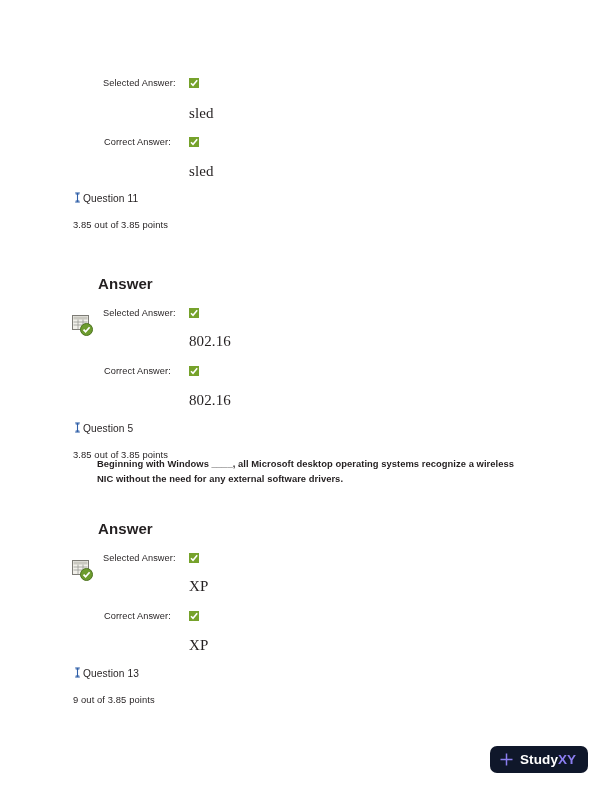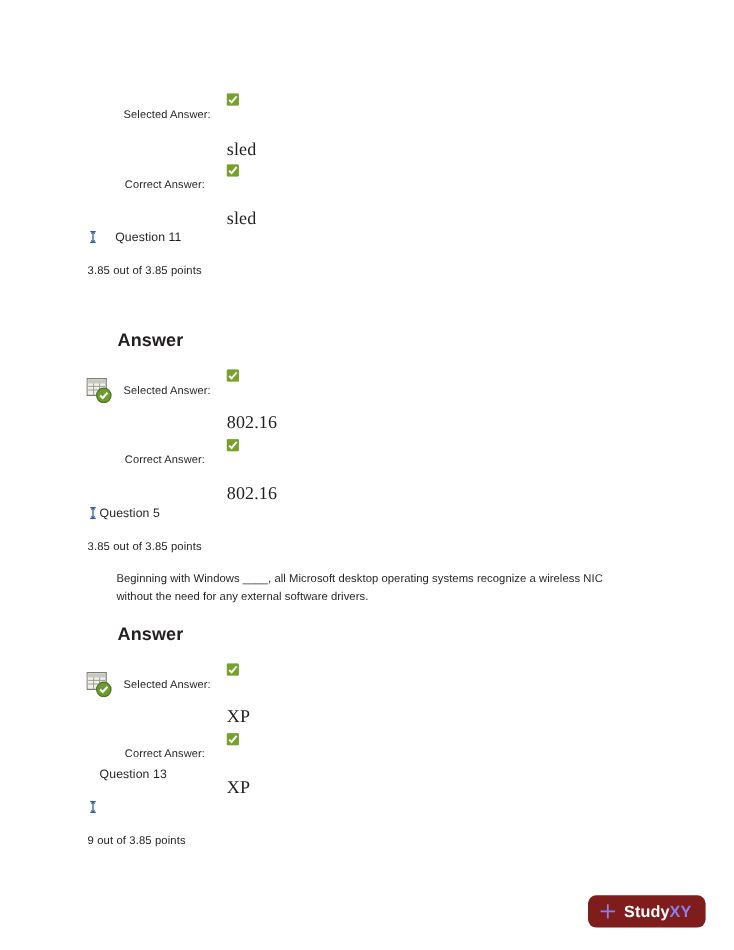--- a/index.html
+++ b/index.html
@@ -19,21 +19,20 @@
   .page {
     position: relative;
     width: 612px;
     height: 792px;
   }
 
   
   .row {
     position: absolute;
     white-space: nowrap;
-    margin-top: 12px;
   }
 
   .label-ans {
     font-size: 9.2px;
     color: #231f20;
     letter-spacing: 0.1px;
   }
 
   .value-ans {
     font-size: 15px;
@@ -98,21 +97,21 @@
   .grid-icon {
     position: absolute;
     width: 22px;
     height: 21px;
   }
   .grid-icon svg { display: block; }
 
   
   .logo-badge {
     position: absolute;
-    background: #7f1d1d;
+    background: #0f172a;
     border-radius: 7px;
     display: flex;
     align-items: center;
     gap: 6px;
     padding: 0 12px 0 9px;
     height: 27px;
     box-sizing: border-box;
   }
   .logo-plus {
     width: 15px;
@@ -154,21 +153,21 @@
 
   <span class="expand-icon" style="left:74px; top:192px;">
     <svg width="7" height="11" viewBox="0 0 7 11">
       <path d="M3.5 1 L3.5 10" stroke="#2f5fa8" stroke-width="1.1"></path>
       <path d="M1.2 1 L5.8 1" stroke="#2f5fa8" stroke-width="1.1"></path>
       <path d="M1.2 10 L5.8 10" stroke="#2f5fa8" stroke-width="1.1"></path>
       <path d="M2.1 2.7 L3.5 1 L4.9 2.7" stroke="#2f5fa8" stroke-width="1" fill="none"></path>
       <path d="M2.1 8.3 L3.5 10 L4.9 8.3" stroke="#2f5fa8" stroke-width="1" fill="none"></path>
     </svg>
   </span>
-  <span class="q-header" style="left:83px; top:193px;margin-left:13px;">Question 11</span>
+  <span class="q-header" style="left:83px; top:193px;">Question 11</span>
   <span class="q-points" style="left:73px; top:219px;">3.85 out of 3.85 points</span>
   <span class="answer-word" style="left:98px; top:275px;">Answer</span>
 
   <span class="grid-icon" style="left:72px; top:315px;">
     <svg width="22" height="21" viewBox="0 0 22 21">
       <rect x="0.5" y="0.5" width="16" height="14" fill="#f1f0ea" stroke="#7d7c76" stroke-width="1"></rect>
       <rect x="1.5" y="1.5" width="14" height="3" fill="#c9c8c0"></rect>
       <line x1="1.5" y1="7" x2="15.5" y2="7" stroke="#9b9a94" stroke-width="0.8"></line>
       <line x1="1.5" y1="10" x2="15.5" y2="10" stroke="#9b9a94" stroke-width="0.8"></line>
       <line x1="6" y1="4.5" x2="6" y2="14.5" stroke="#9b9a94" stroke-width="0.8"></line>
@@ -200,21 +199,21 @@
     <svg width="7" height="11" viewBox="0 0 7 11">
       <path d="M3.5 1 L3.5 10" stroke="#2f5fa8" stroke-width="1.1"></path>
       <path d="M1.2 1 L5.8 1" stroke="#2f5fa8" stroke-width="1.1"></path>
       <path d="M1.2 10 L5.8 10" stroke="#2f5fa8" stroke-width="1.1"></path>
       <path d="M2.1 2.7 L3.5 1 L4.9 2.7" stroke="#2f5fa8" stroke-width="1" fill="none"></path>
       <path d="M2.1 8.3 L3.5 10 L4.9 8.3" stroke="#2f5fa8" stroke-width="1" fill="none"></path>
     </svg>
   </span>
   <span class="q-header" style="left:83px; top:423px;">Question 5</span>
   <span class="q-points" style="left:73px; top:449px;">3.85 out of 3.85 points</span>
-  <div class="q-text" style="left:97px; top:474px; width:435px;">Beginning with Windows ____, all Microsoft desktop operating systems recognize a wireless NIC without the need for any external software drivers.</div>
+  <div class="q-text" style="left:97px; top:456px; width:435px;font-weight:bold;">Beginning with Windows ____, all Microsoft desktop operating systems recognize a wireless NIC without the need for any external software drivers.</div>
   <span class="answer-word" style="left:98px; top:520px;">Answer</span>
 
   <span class="grid-icon" style="left:72px; top:560px;">
     <svg width="22" height="21" viewBox="0 0 22 21">
       <rect x="0.5" y="0.5" width="16" height="14" fill="#f1f0ea" stroke="#7d7c76" stroke-width="1"></rect>
       <rect x="1.5" y="1.5" width="14" height="3" fill="#c9c8c0"></rect>
       <line x1="1.5" y1="7" x2="15.5" y2="7" stroke="#9b9a94" stroke-width="0.8"></line>
       <line x1="1.5" y1="10" x2="15.5" y2="10" stroke="#9b9a94" stroke-width="0.8"></line>
       <line x1="6" y1="4.5" x2="6" y2="14.5" stroke="#9b9a94" stroke-width="0.8"></line>
       <line x1="11" y1="4.5" x2="11" y2="14.5" stroke="#9b9a94" stroke-width="0.8"></line>
@@ -243,21 +242,21 @@
 
   <span class="expand-icon" style="left:74px; top:667px;">
     <svg width="7" height="11" viewBox="0 0 7 11">
       <path d="M3.5 1 L3.5 10" stroke="#2f5fa8" stroke-width="1.1"></path>
       <path d="M1.2 1 L5.8 1" stroke="#2f5fa8" stroke-width="1.1"></path>
       <path d="M1.2 10 L5.8 10" stroke="#2f5fa8" stroke-width="1.1"></path>
       <path d="M2.1 2.7 L3.5 1 L4.9 2.7" stroke="#2f5fa8" stroke-width="1" fill="none"></path>
       <path d="M2.1 8.3 L3.5 10 L4.9 8.3" stroke="#2f5fa8" stroke-width="1" fill="none"></path>
     </svg>
   </span>
-  <span class="q-header" style="left:83px; top:640px;">Question 13</span>
+  <span class="q-header" style="left:83px; top:668px;">Question 13</span>
   <span class="q-points" style="left:73px; top:694px;">9 out of 3.85 points</span>
 
   <div class="logo-badge" style="left:490px; top:746px;">
     <span class="logo-plus">
       <svg width="15" height="15" viewBox="0 0 15 15">
         <path d="M7.5 1.5 L7.5 13.5" stroke="#8b7ef0" stroke-width="1.5"></path>
         <path d="M1.5 7.5 L13.5 7.5" stroke="#8b7ef0" stroke-width="1.5"></path>
       </svg>
     </span>
     <span class="logo-text">

